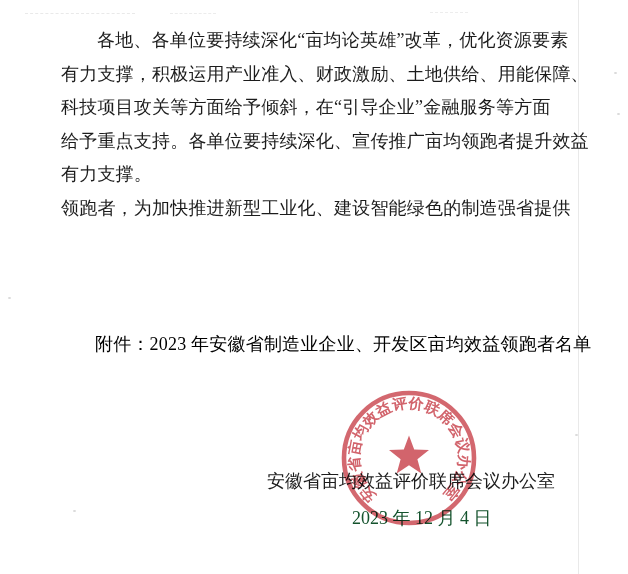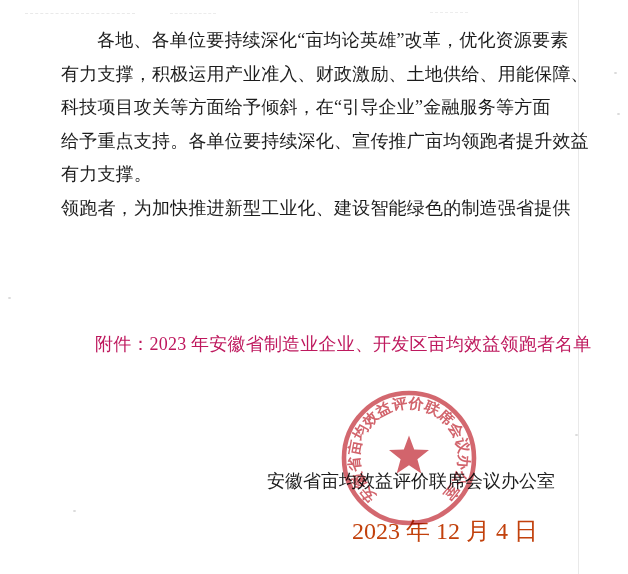--- a/index.html
+++ b/index.html
@@ -40,43 +40,43 @@
   .body-line { white-space: nowrap; }
   .body-line.indent { padding-left: 36px; }
 
   .attachment-block {
     position: absolute;
     left: 61px;
     top: 328px;
     width: 512px;
     font-size: 18px;
     line-height: 33.5px;
-    color: #be185d;
+    color: #000000;
     letter-spacing: 0.2px;
     white-space: nowrap;
   }
   .attachment-block .att-line { padding-left: 34px; }
 
   
   .signature-office {
     position: absolute;
     left: 267px;
     top: 468px;
     font-size: 18px;
     line-height: 26px;
     color: #1c1c1c;
     white-space: nowrap;
   }
   .signature-date {
     position: absolute;
     left: 352px;
-    top: 518px;
-    font-size: 24px;
+    top: 505px;
+    font-size: 18px;
     line-height: 26px;
-    color: #c2410c;
+    color: #14532d;
     white-space: nowrap;
   }
 
   
   .seal {
     position: absolute;
     left: 338px;
     top: 388px;
     width: 142px;
     height: 142px;

